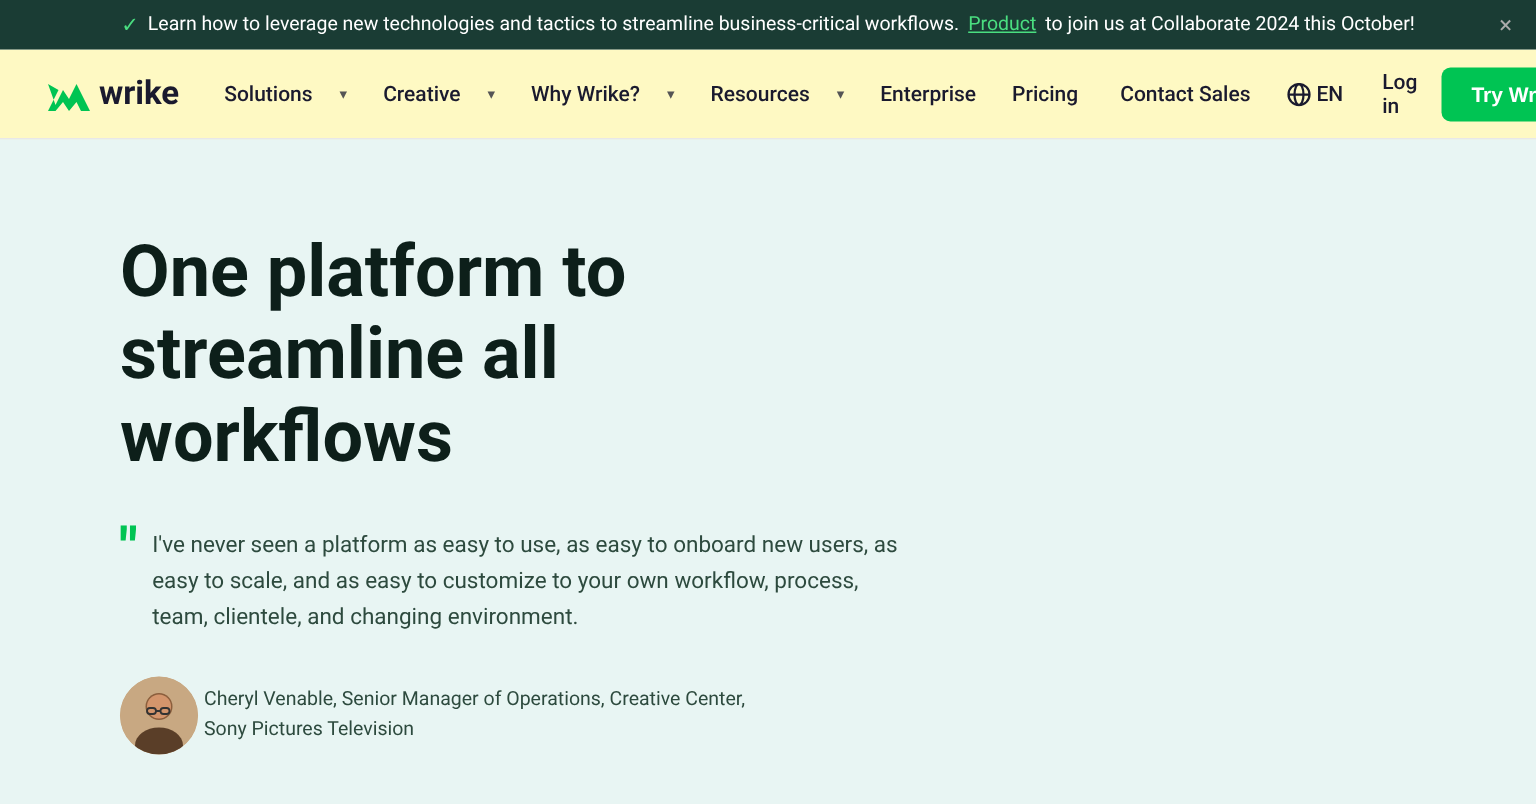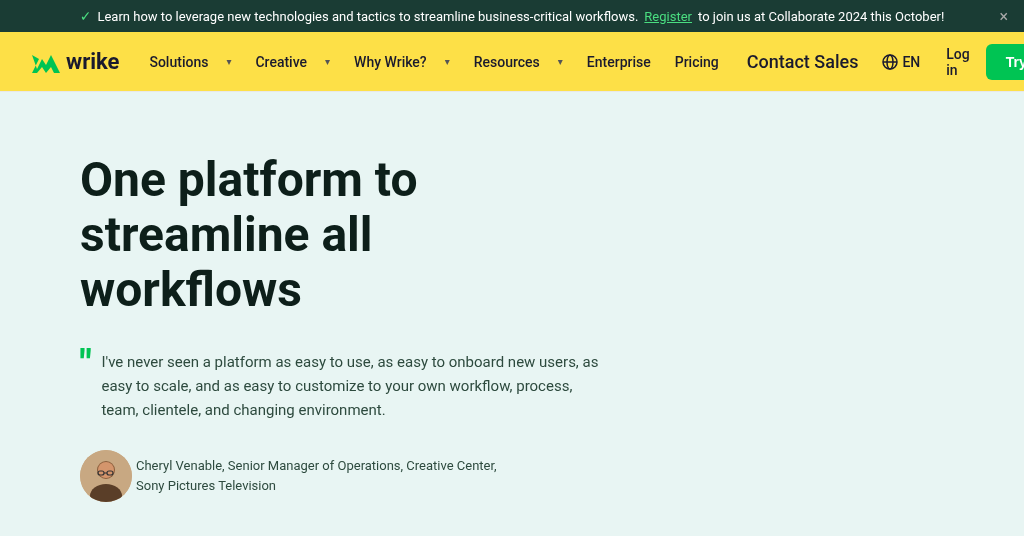--- a/index.html
+++ b/index.html
@@ -25,21 +25,21 @@
     .announcement-close {
       position: absolute;
       right: 16px;
       cursor: pointer;
       font-size: 16px;
       color: #aaa;
     }
 
     
     nav {
-      background: #fde047;
+      background: #fef9c3;
       display: flex;
       align-items: center;
       padding: 0 32px;
       height: 60px;
       border-bottom: 1px solid #e8e8e8;
       gap: 4px;
     }
     .logo {
       display: flex;
       align-items: center;
@@ -69,21 +69,21 @@
       border-radius: 4px;
     }
     .nav-chevron { font-size: 10px; color: #555; }
     .nav-spacer { flex: 1; }
     .nav-right {
       display: flex;
       align-items: center;
       gap: 4px;
     }
     .nav-contact {
-      font-size: 18px;
+      font-size: 14px;
       font-weight: 500;
       color: #1a1a2e;
       padding: 8px 10px;
       cursor: pointer;
       white-space: nowrap;
     }
     .nav-lang {
       display: flex;
       align-items: center;
       gap: 4px;
@@ -168,21 +168,21 @@
       color: #2d4a3e;
       line-height: 1.5;
     }
   </style>
 </head>
 <body>
 
 <div class="announcement-bar">
   <span class="announcement-check">✓</span>
   <span>Learn how to leverage new technologies and tactics to streamline business-critical workflows.</span>
-  <a href="#">Register</a>
+  <a href="#">Product</a>
   <span>to join us at Collaborate 2024 this October!</span>
   <span class="announcement-close">×</span>
 </div>
 
 <nav>
   <a class="logo" href="#">
     <svg class="logo-icon" viewBox="0 0 28 22" fill="none" xmlns="http://www.w3.org/2000/svg">
       <path d="M0 4L5 18L10 8L14 14L19 4L28 22H22L19 16L14 22L10 16L5 22H0L7 8L0 4Z" fill="#00c453"></path>
     </svg>
     <span class="logo-text">wrike</span>

